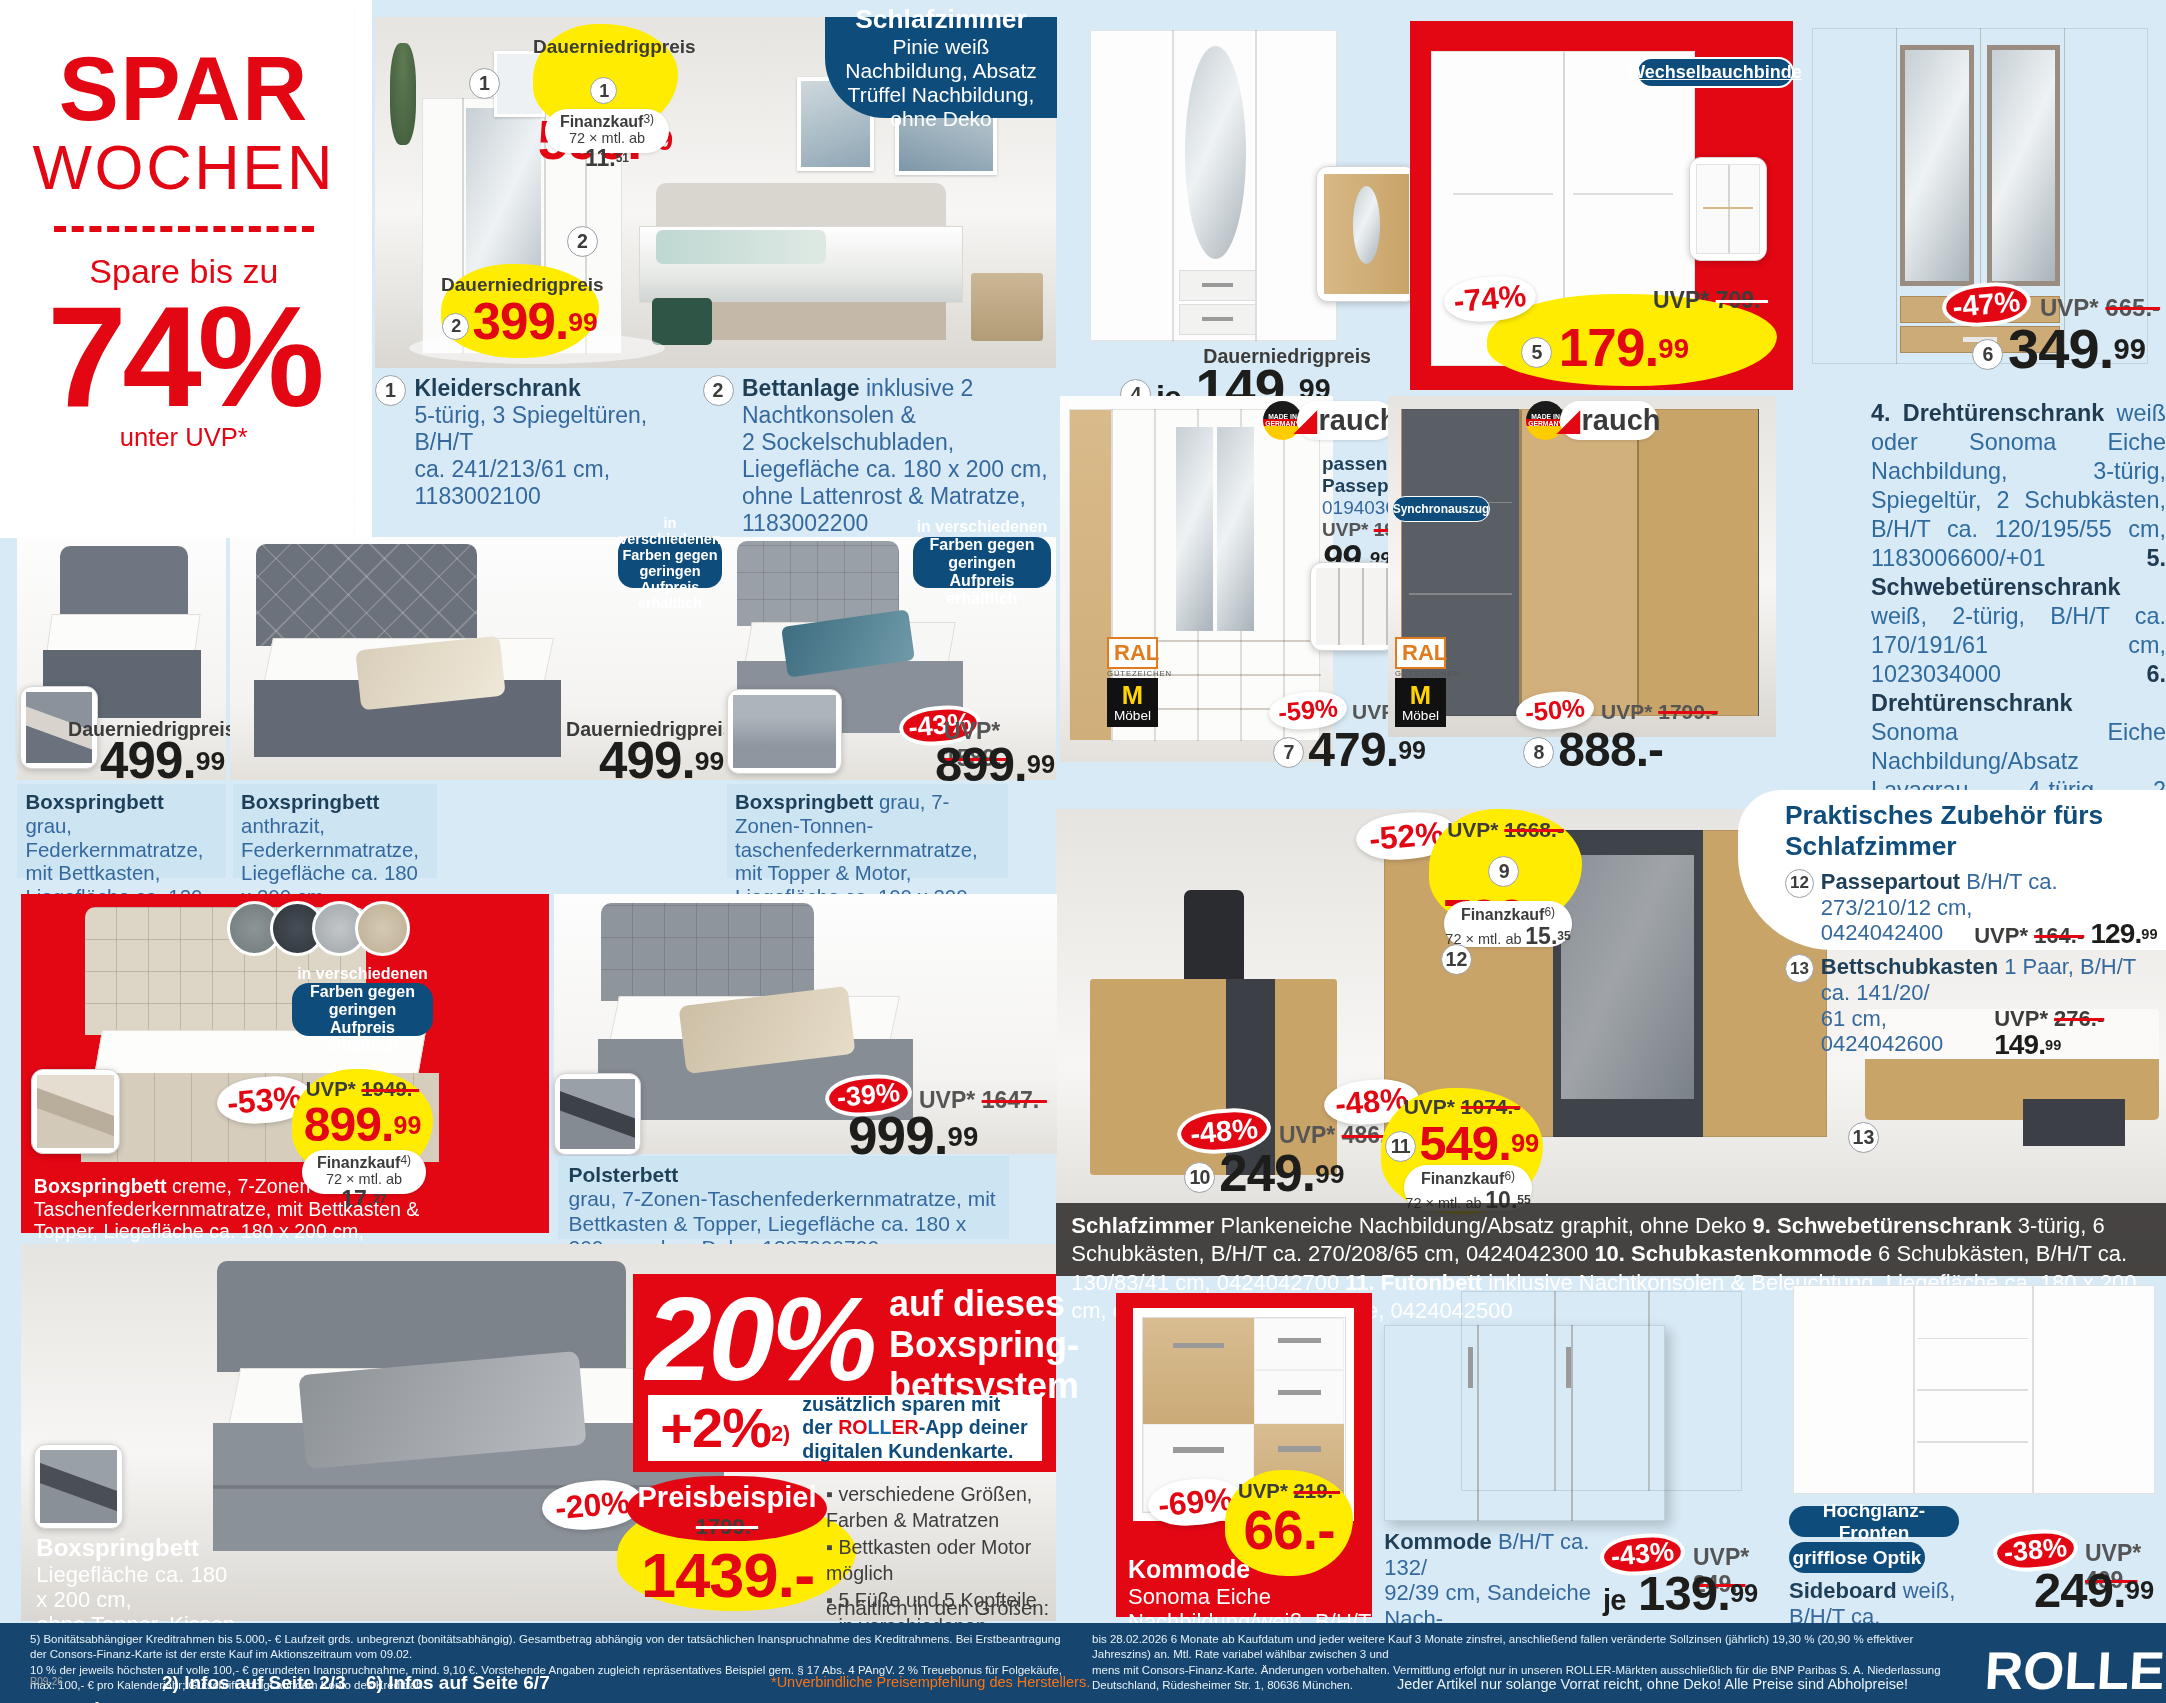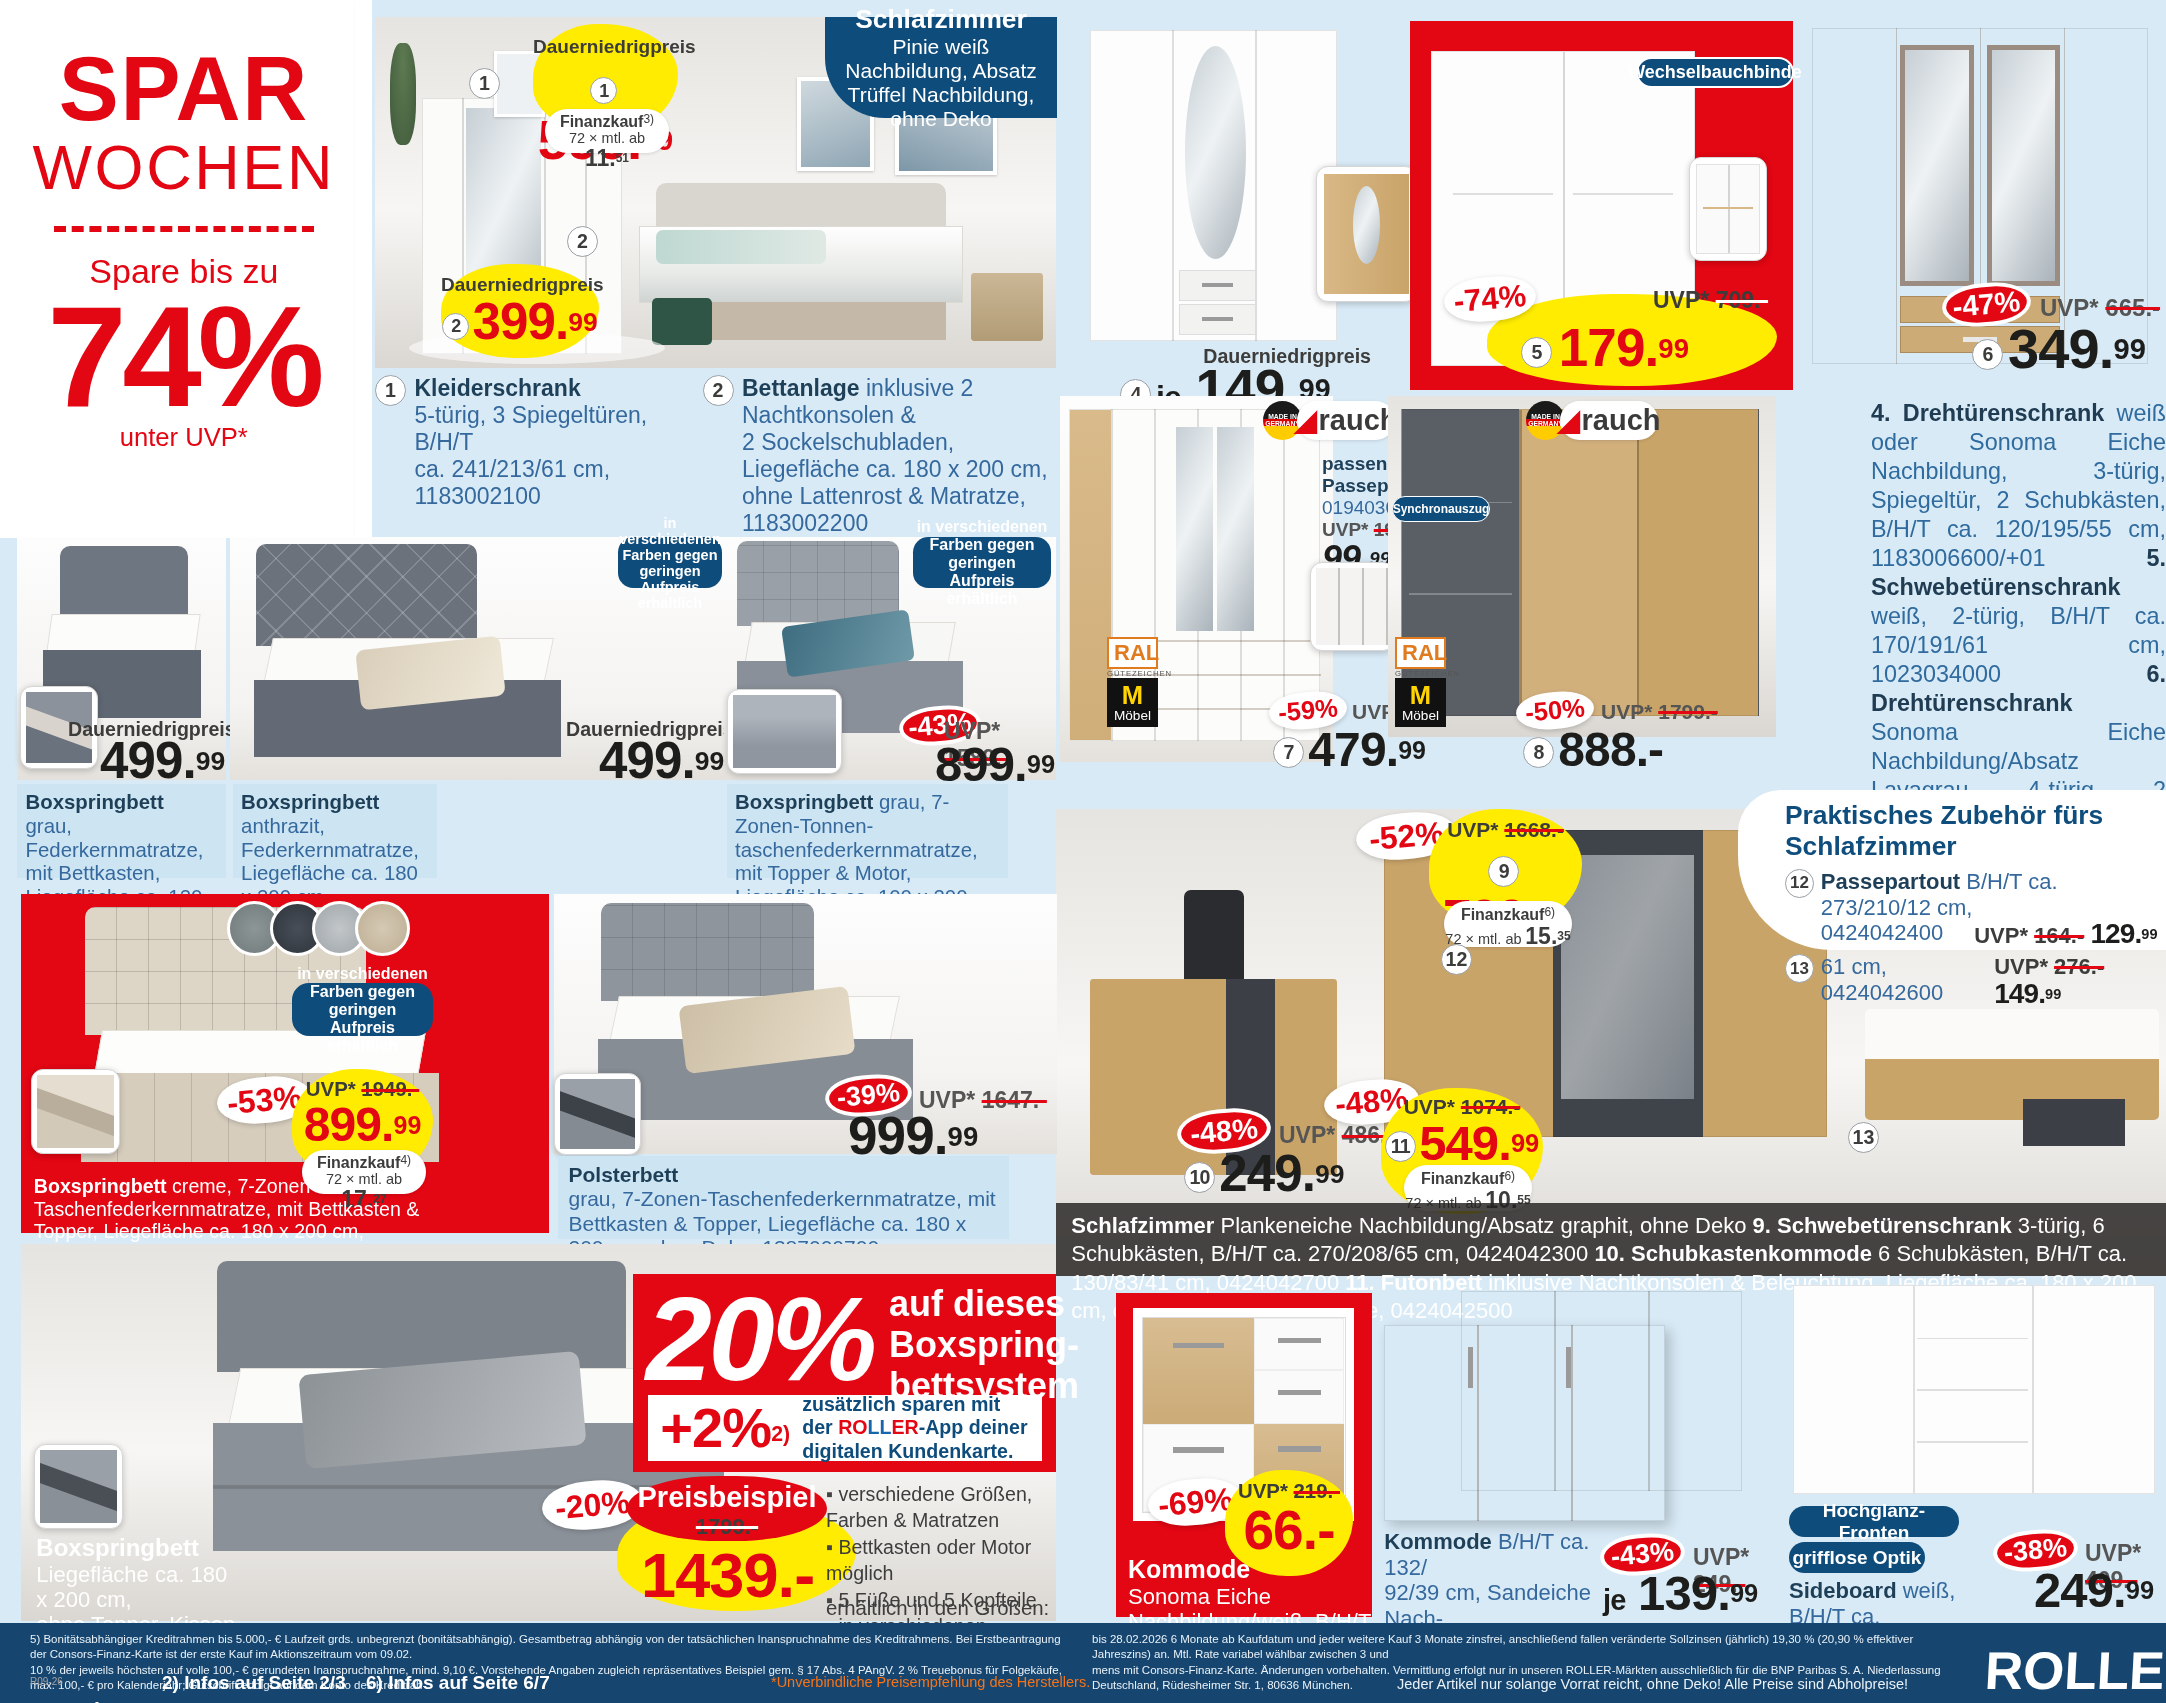--- a/index.html
+++ b/index.html
@@ -165,21 +165,21 @@
     <div style="position:absolute;left:81px;top:324px;width:221px;text-align:right;font-size:19.6px;font-weight:bold;color:#3c3c3b;">Dauerniedrigpreis</div>
     <div class="ab pr" style="left:51px;top:341px;font-size:55px;"><span class="cn" style="vertical-align:35%;margin-right:5.1px;">4</span><span style="font-size:32px;">je</span> <span>149.</span><span class="sup">99</span></div>
   </div>
 
   <div class="ab" style="left:1410px;top:21px;width:383px;height:369px;background:#e30613;">
     <div class="ab wd" style="left:21px;top:30px;width:264px;height:315px;background:#fdfdfd;">
       <div class="ab" style="left:50%;top:0;width:1.7px;height:100%;background:rgba(0,0,0,.15);"></div>
       <div class="ab" style="left:8%;top:45%;width:38%;height:1.7px;background:rgba(0,0,0,.12);"></div>
       <div class="ab" style="left:54%;top:45%;width:38%;height:1.7px;background:rgba(0,0,0,.12);"></div>
     </div>
-    <div class="ab nb" style="left:226px;top:36px;width:158px;height:31px;border:2.6px solid #fff;border-radius:20.4px;font-size:18px;font-weight:bold;">
+    <div class="ab nb" style="left:226px;top:36px;width:158px;height:31px;border:2.6px solid #fff;border-radius:20.4px;font-size:18px;font-weight:bold;text-decoration:underline;">
         <span>Wechselbauchbinde</span>
       </div>
     <div class="ab inset" style="left:279px;top:136px;width:78px;height:104px;padding:6px;">
       <div style="width:100%;height:100%;background:#fafafa;border:0.9px solid #e2e2e2;position:relative;">
           <div class="ab" style="left:50%;top:0;width:1.7px;height:100%;background:rgba(0,0,0,.15);"></div>
           <div class="ab" style="left:10%;top:48%;width:80%;height:1.7px;background:#d8b886;"></div>
         </div>
     </div>
     <div class="ab by" style="left:77px;top:273px;width:290px;height:92px;"></div>
     <div class="ab bw" style="left:34px;top:256px;width:92px;height:44px;font-size:31px;">
@@ -406,20 +406,21 @@
         <div class="dsc" style="font-size:22px;"><b>Passepartout</b> <span>B/H/T ca. 273/210/12 cm,</span></div>
         <div class="dsc" style="font-size:22px;display:flex;justify-content:space-between;">
             <span>0424042400</span>
             <span class="uv" style="font-size:22px;"><span>UVP*</span> <span class="st">164.-</span> <span class="pr" style="font-size:28px;"><span>129.</span><span class="sup">99</span></span></span>
           </div>
       </div>
     </div>
     <div style="display:flex;gap:6.8px;margin-top:5.1px;">
       <span class="cn" style="width:29px;height:29px;font-size:17px;">13</span>
       <div style="width:100%;">
+        <div class="dsc" style="font-size:22px;"><b>Bettschubkasten</b> <span>1 Paar, B/H/T ca. 141/20/</span></div>
         <div class="dsc" style="font-size:22px;display:flex;justify-content:space-between;">
             <span>61 cm, 0424042600</span>
             <span class="uv" style="font-size:22px;"><span>UVP*</span> <span class="st">276.-</span> <span class="pr" style="font-size:28px;"><span>149.</span><span class="sup">99</span></span></span>
           </div>
       </div>
     </div>
   </div>
 
   <div class="ab" style="left:21px;top:894px;width:528px;height:339px;background:#e30613;">
     <div class="ab hb" style="left:64px;top:12.8px;width:281px;height:128px;background:#ddd5c6;background-image:repeating-linear-gradient(0deg,transparent 0 31px,rgba(0,0,0,.15) 31px 32px),repeating-linear-gradient(90deg,transparent 0 31px,rgba(0,0,0,.15) 31px 32px);"></div>

